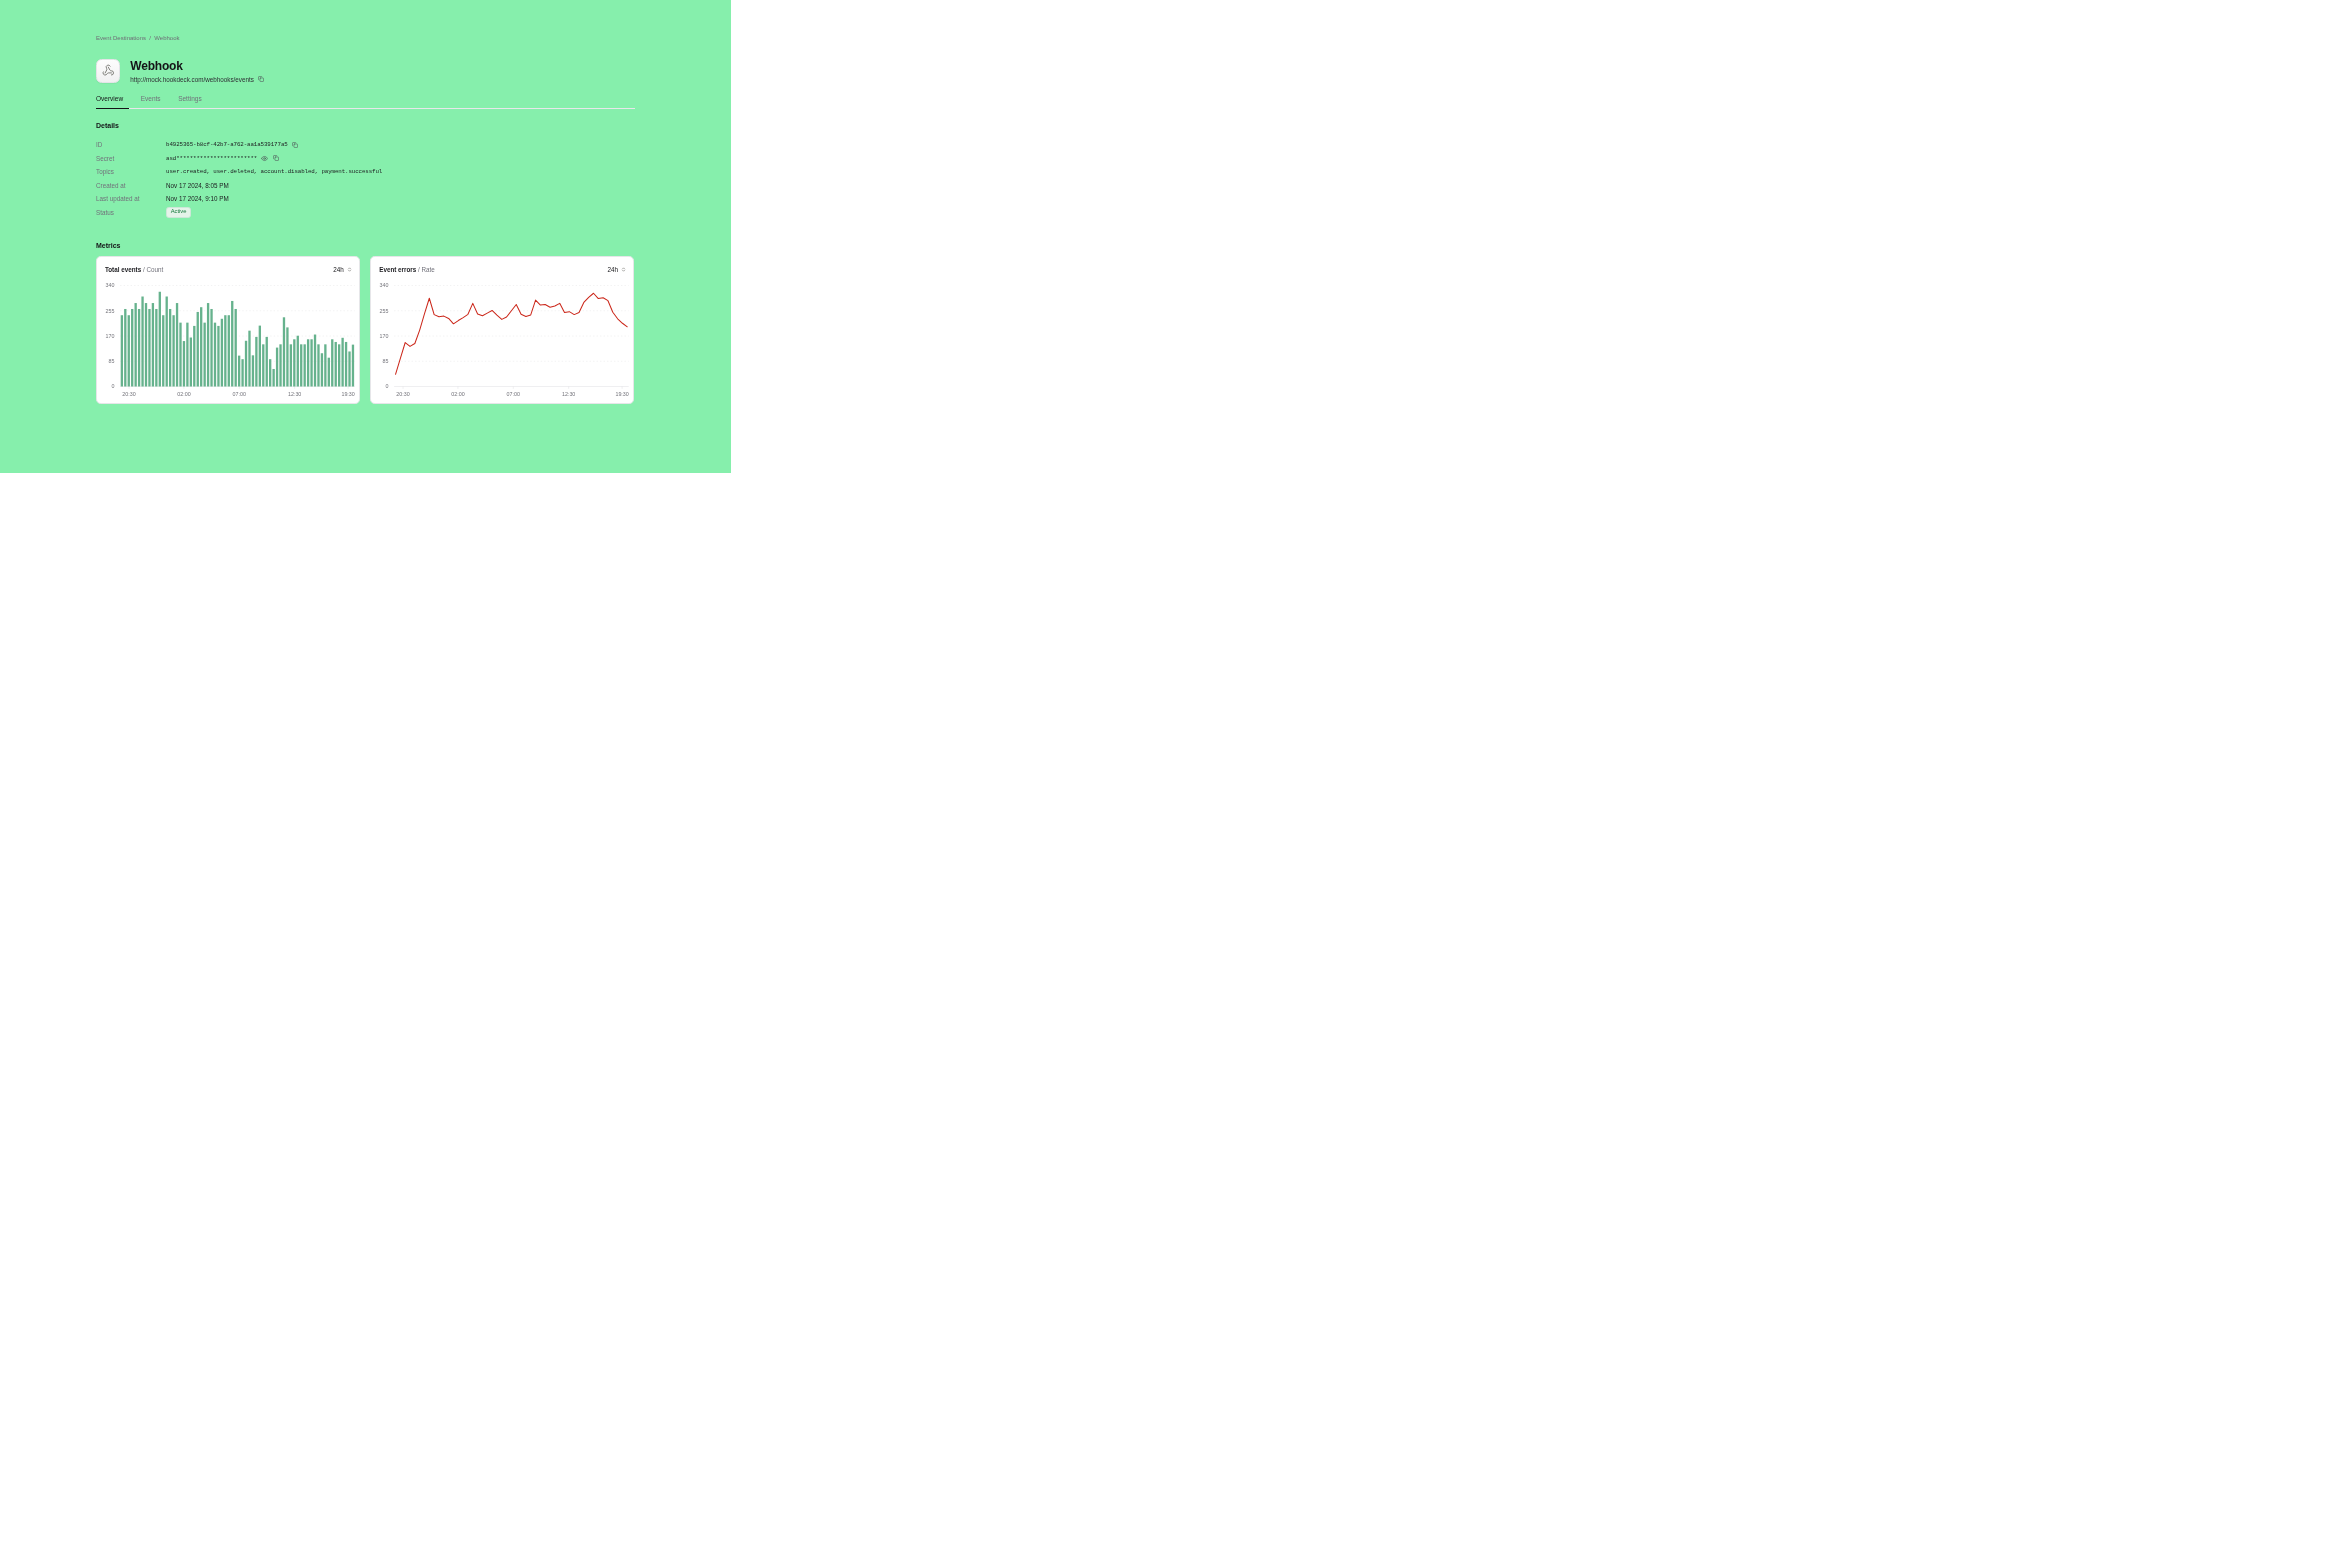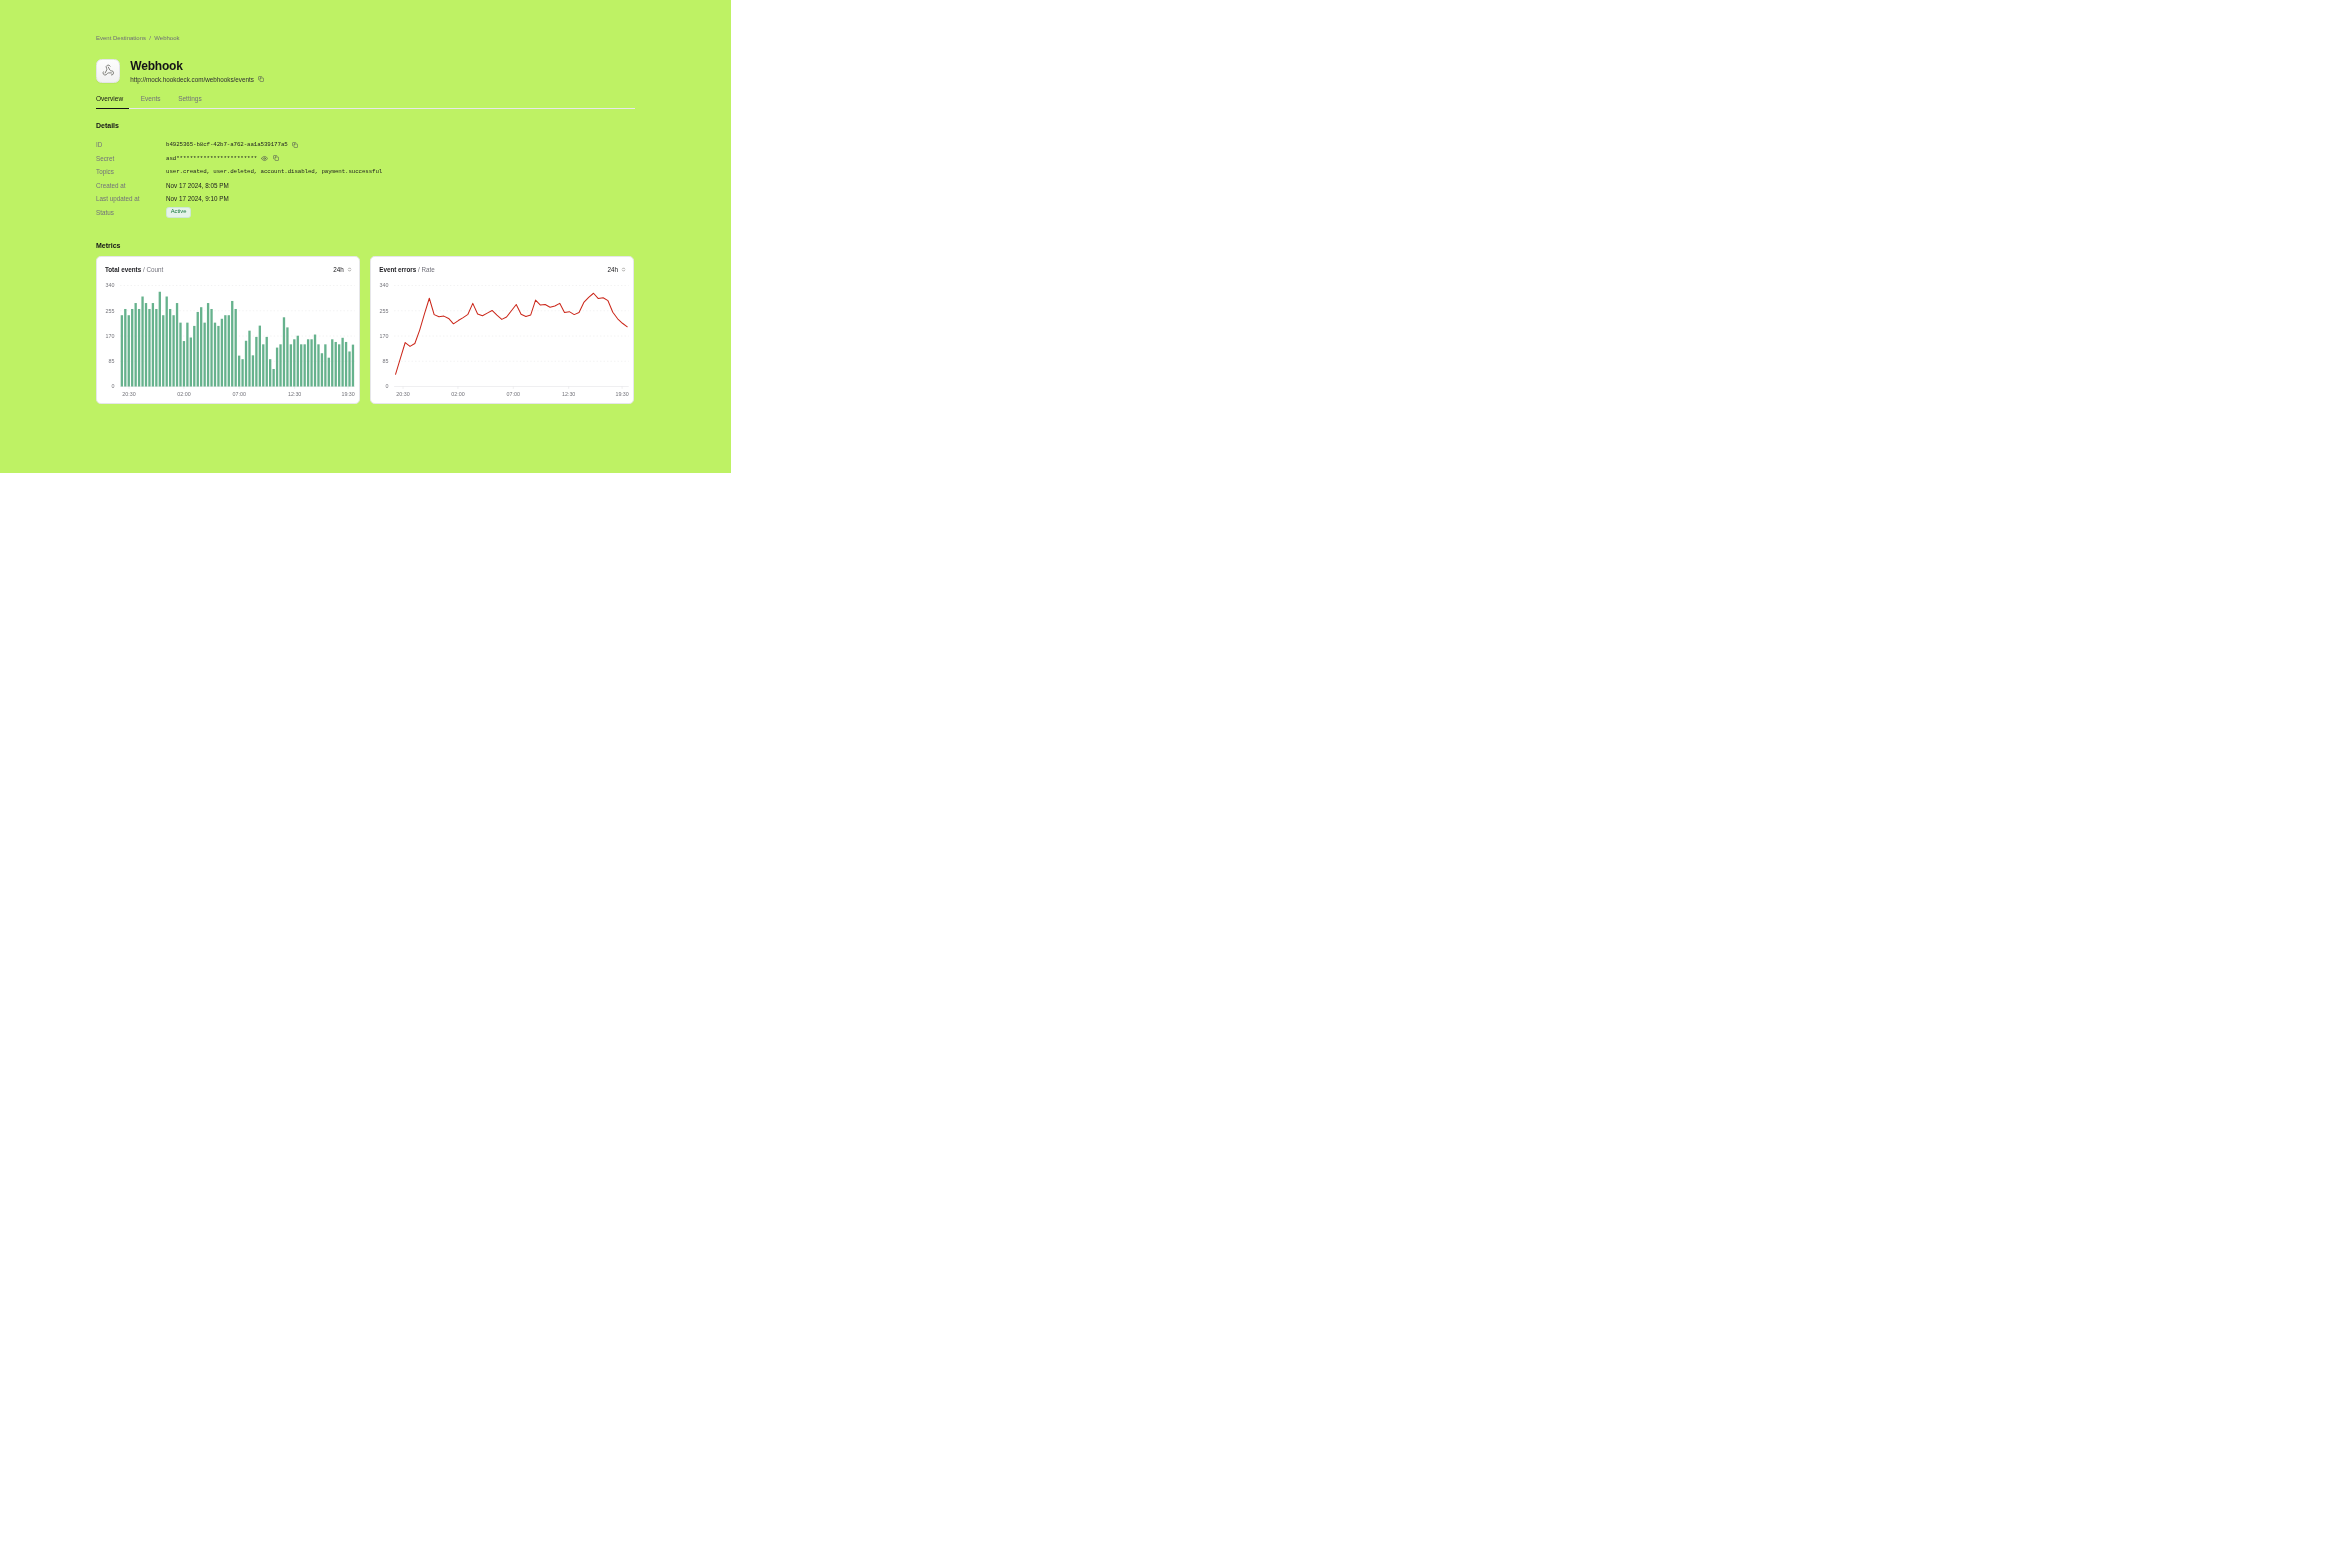--- a/index.html
+++ b/index.html
@@ -1,18 +1,18 @@
 <!DOCTYPE html>
 <html style="font-size:7.5px"><head>
 <meta charset="utf-8">
 <style>
   * { box-sizing: border-box; margin: 0; padding: 0; }
   html, body { background: #ffffff; }
   body { font-family: "Liberation Sans", sans-serif; color: #1c1c1f; }
-  .page { position: relative; width: 731px; height: 473px; background: #bef264; overflow: hidden; }
+  .page { position: relative; width: 731px; height: 473px; background: #86efac; overflow: hidden; }
   .content { padding: 35px 0 0 96px; width: 635px; }
 
   
   .breadcrumb { font-size: 6px; color: #6e6e76; display: flex; align-items: center; gap: 3.3px; }
   .breadcrumb .crumb { cursor: default; }
 
   
   .header-row { display: flex; align-items: flex-start; margin-top: 17.7px; }
   .icon-box {
     width: 24px; height: 24px; border-radius: 5.6px; border: 0.5px solid #e4e4e8;

